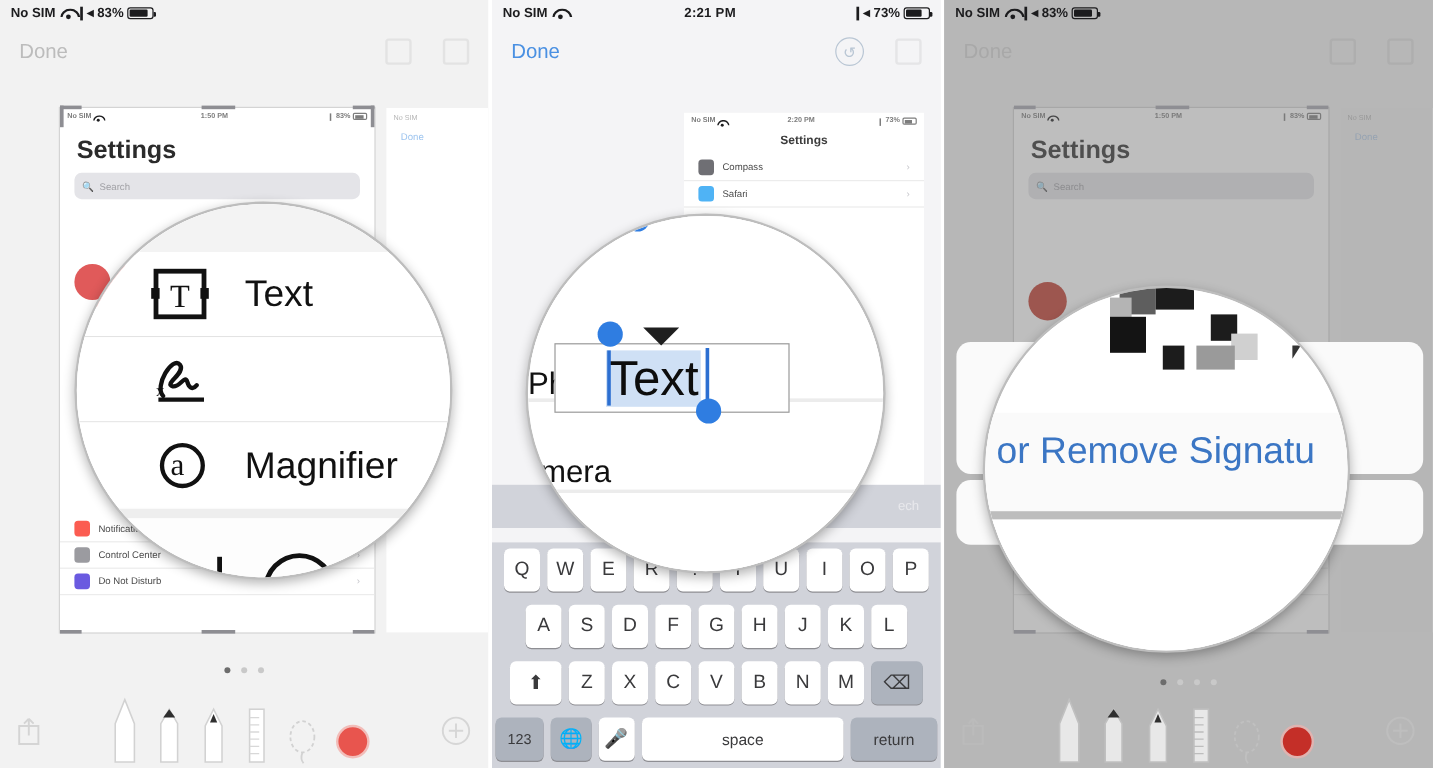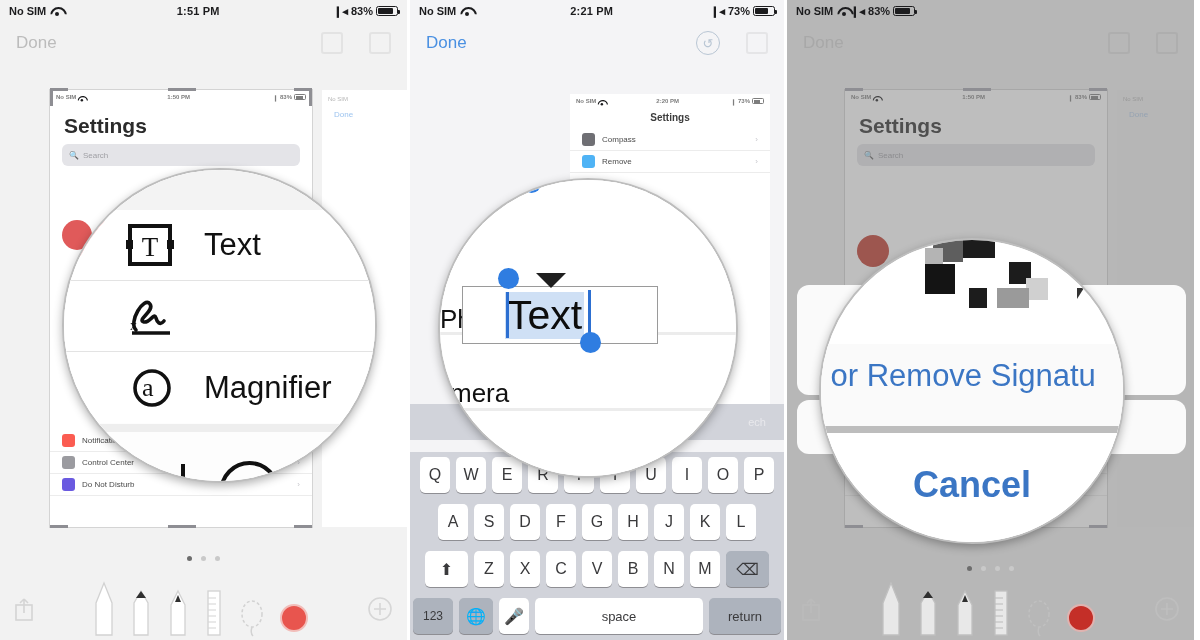--- a/index.html
+++ b/index.html
@@ -179,21 +179,20 @@
 
 <div class="screens">
 
   <div class="panel" id="panel1">
 
     <div class="statusbar">
       <div class="sb-left">
         <span>No SIM</span>
         <span class="wifi"></span>
       </div>
-      <div class="sb-center">1:51 PM</div>
       <div class="sb-right">
         <span class="bt">❙◂</span>
         <span>83%</span>
         <span class="batt">
             <i style="width:83%"></i>
           </span>
       </div>
     </div>
 
     <div class="navbar">
@@ -391,21 +390,21 @@
         </span>
       </div>
       <div style="text-align:center;font-size:10px;color:#3c3c3c;font-weight:600;padding:4px 0 6px;">Settings</div>
       <div class="set-row">
         <span class="set-ic" style="background:#6f6f74"></span>
         <span>Compass</span>
         <span class="chev">›</span>
       </div>
       <div class="set-row">
         <span class="set-ic" style="background:#4fb3f5"></span>
-        <span>Remove</span>
+        <span>Safari</span>
         <span class="chev">›</span>
       </div>
     </div>
 
     <div class="mag" style="left:438px;top:178px;width:300px;height:300px;left:28px;">
       <div class="bg-peek" style="background:#fff;">
         <div style="position:absolute;left:0;right:0;top:0;height:120px;background:#fff;"></div>
         <div style="position:absolute;left:0;top:124px;font-size:26px;color:#111;">Photos</div>
         <div style="position:absolute;left:0;right:0;top:152px;height:3px;background:#ececec;"></div>
         <div style="position:absolute;left:10px;top:198px;font-size:26px;color:#111;">mera</div>
@@ -563,21 +562,20 @@
         <div class="pix" style="left:188px;top:22px;width:22px;height:22px;background:#1c1c1c;"></div>
         <div class="pix" style="left:205px;top:38px;width:22px;height:22px;background:#d0d0d0;"></div>
         <div class="pix" style="left:148px;top:48px;width:18px;height:20px;background:#1c1c1c;"></div>
         <div class="pix" style="left:176px;top:48px;width:32px;height:20px;background:#9a9a9a;"></div>
         <div style="position:absolute;left:256px;top:48px;width:0;height:0;border-left:7px solid #333;border-bottom:11px solid transparent;"></div>
 
         <div style="position:absolute;left:0;right:0;top:104px;height:82px;background:#fafafa;"></div>
         <div class="sheet-txt" style="left:-6px;top:118px;">l or Remove Signatu</div>
         <div style="position:absolute;left:0;right:0;top:186px;height:7px;background:#bdbdbd;"></div>
         <div style="position:absolute;left:0;right:0;top:193px;bottom:0;background:#fff;"></div>
-        <div class="sheet-txt" style="left:92px;top:224px;font-size:36px;font-weight:600;">Cancel</div>
       </div>
     </div>
 
     <div style="position:absolute;left:95px;top:490px;z-index:32;display:flex;align-items:center;gap:6px;font-size:8px;color:#4b4b4b;">
       <span class="set-ic" style="background:#6a5ae0;"></span>
       <span>Do Not Disturb</span>
     </div>
 
     <div class="pager" style="top:566px;z-index:25;">
       <span class="dot on"></span>

